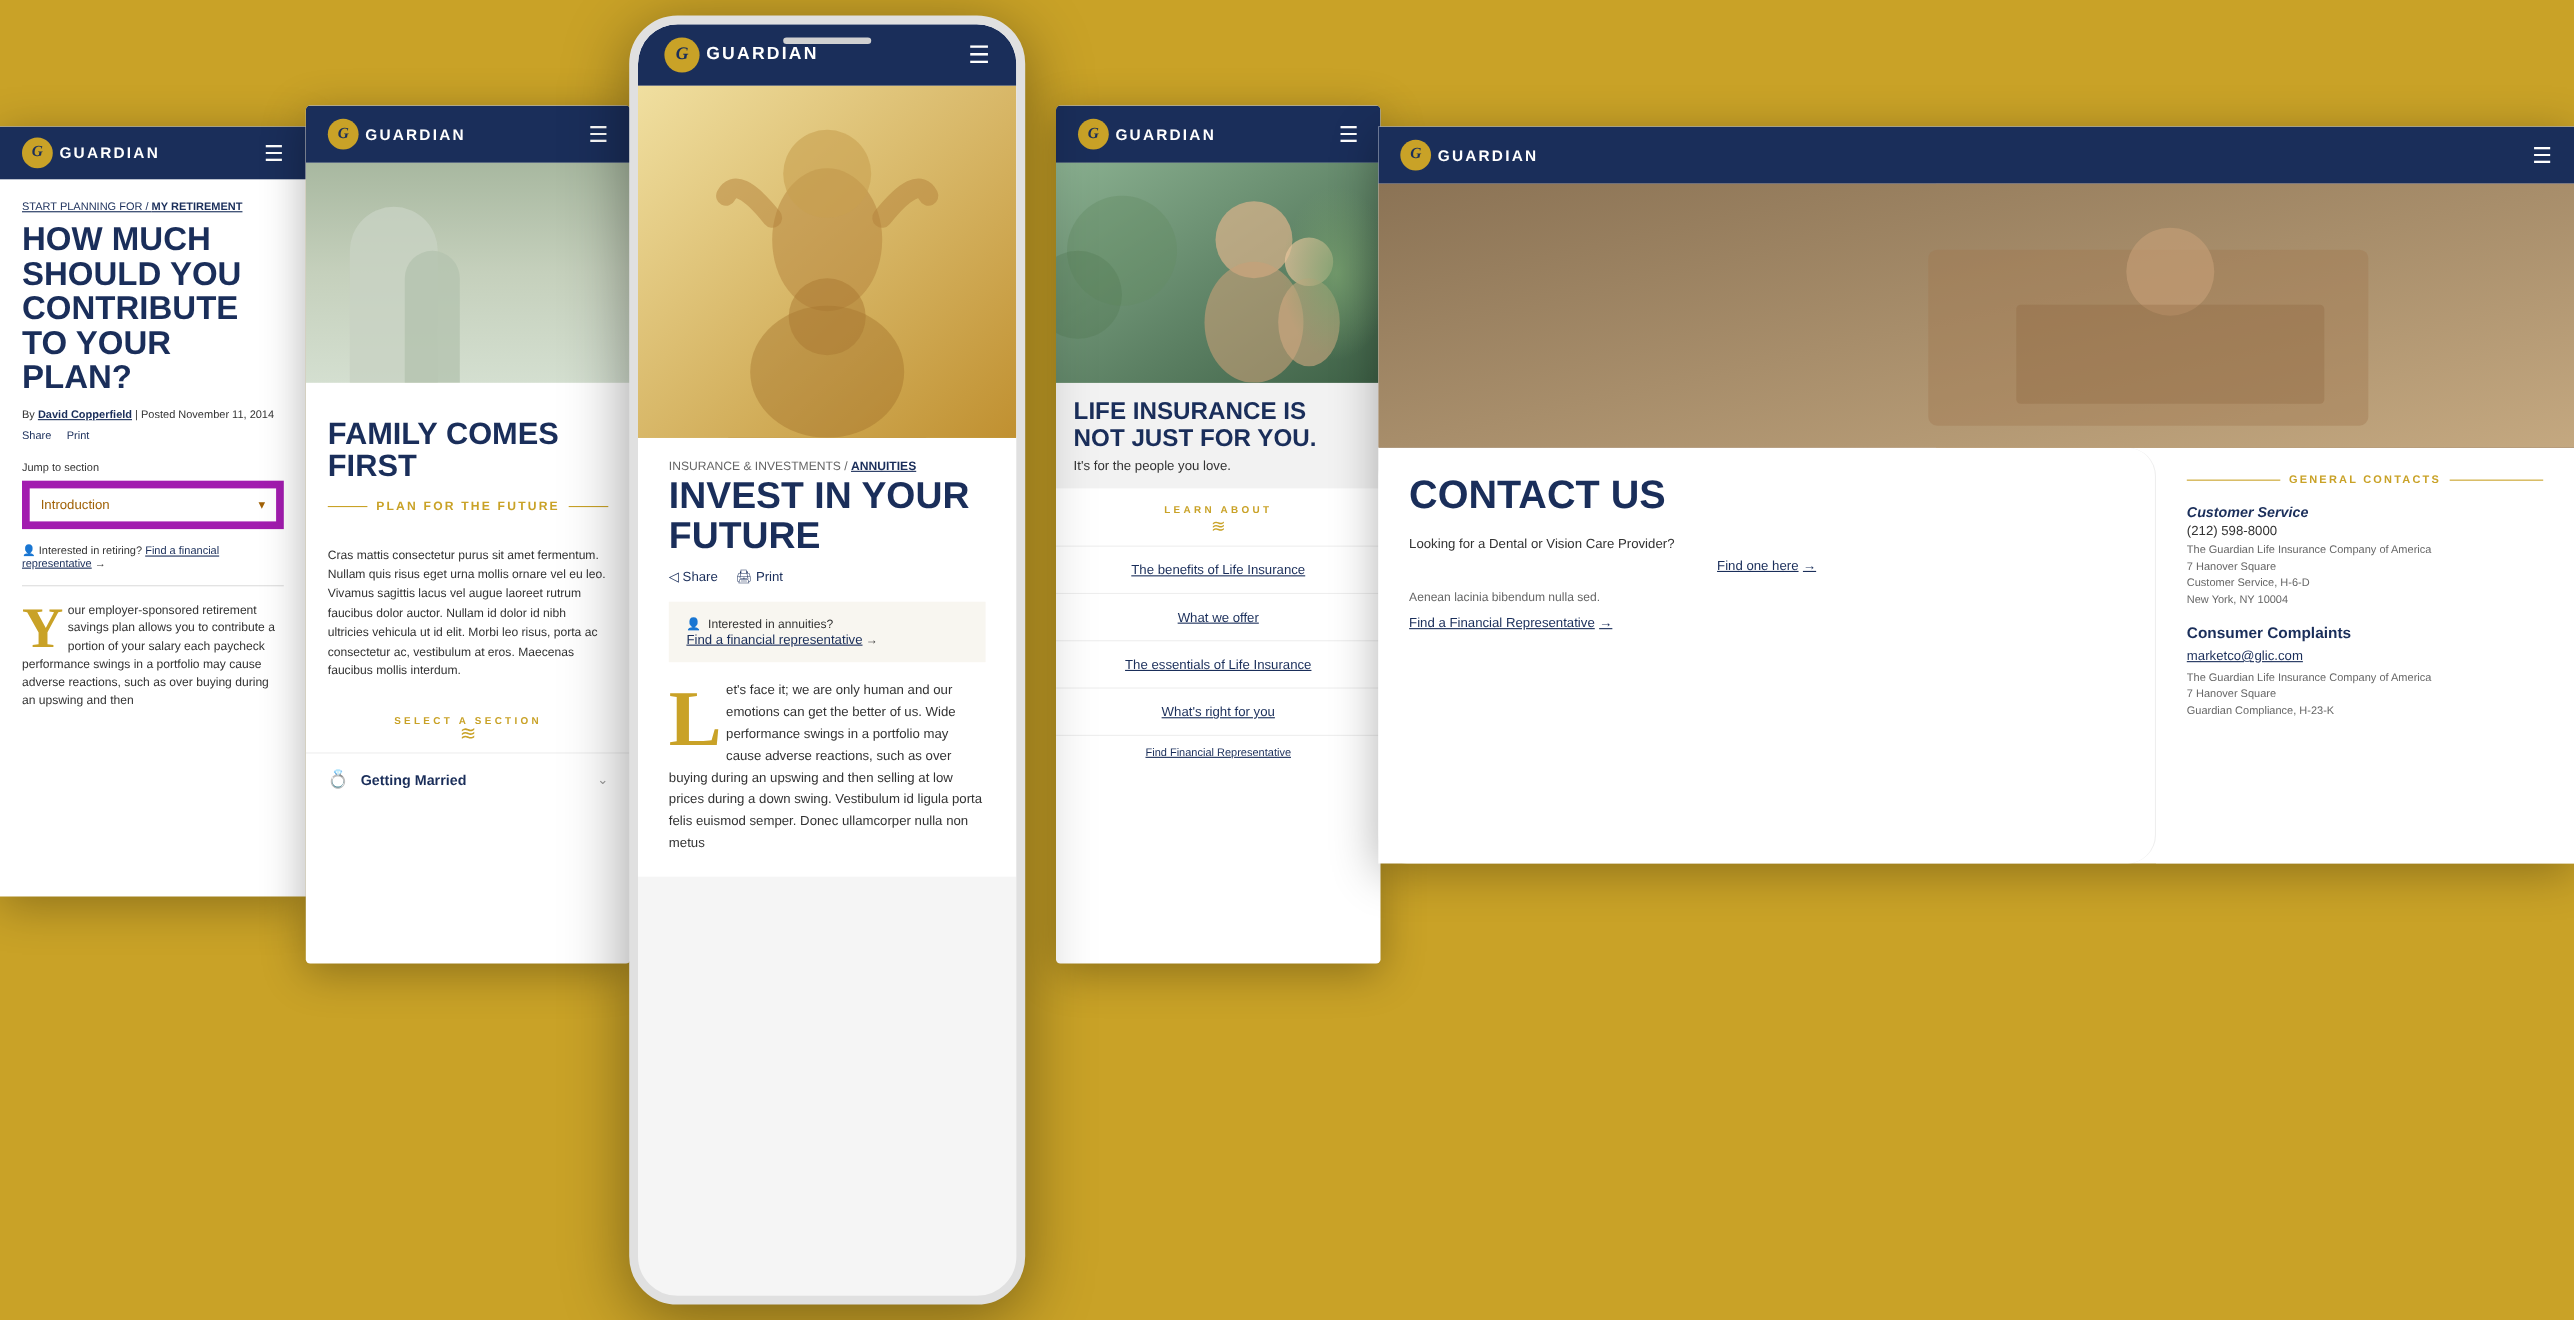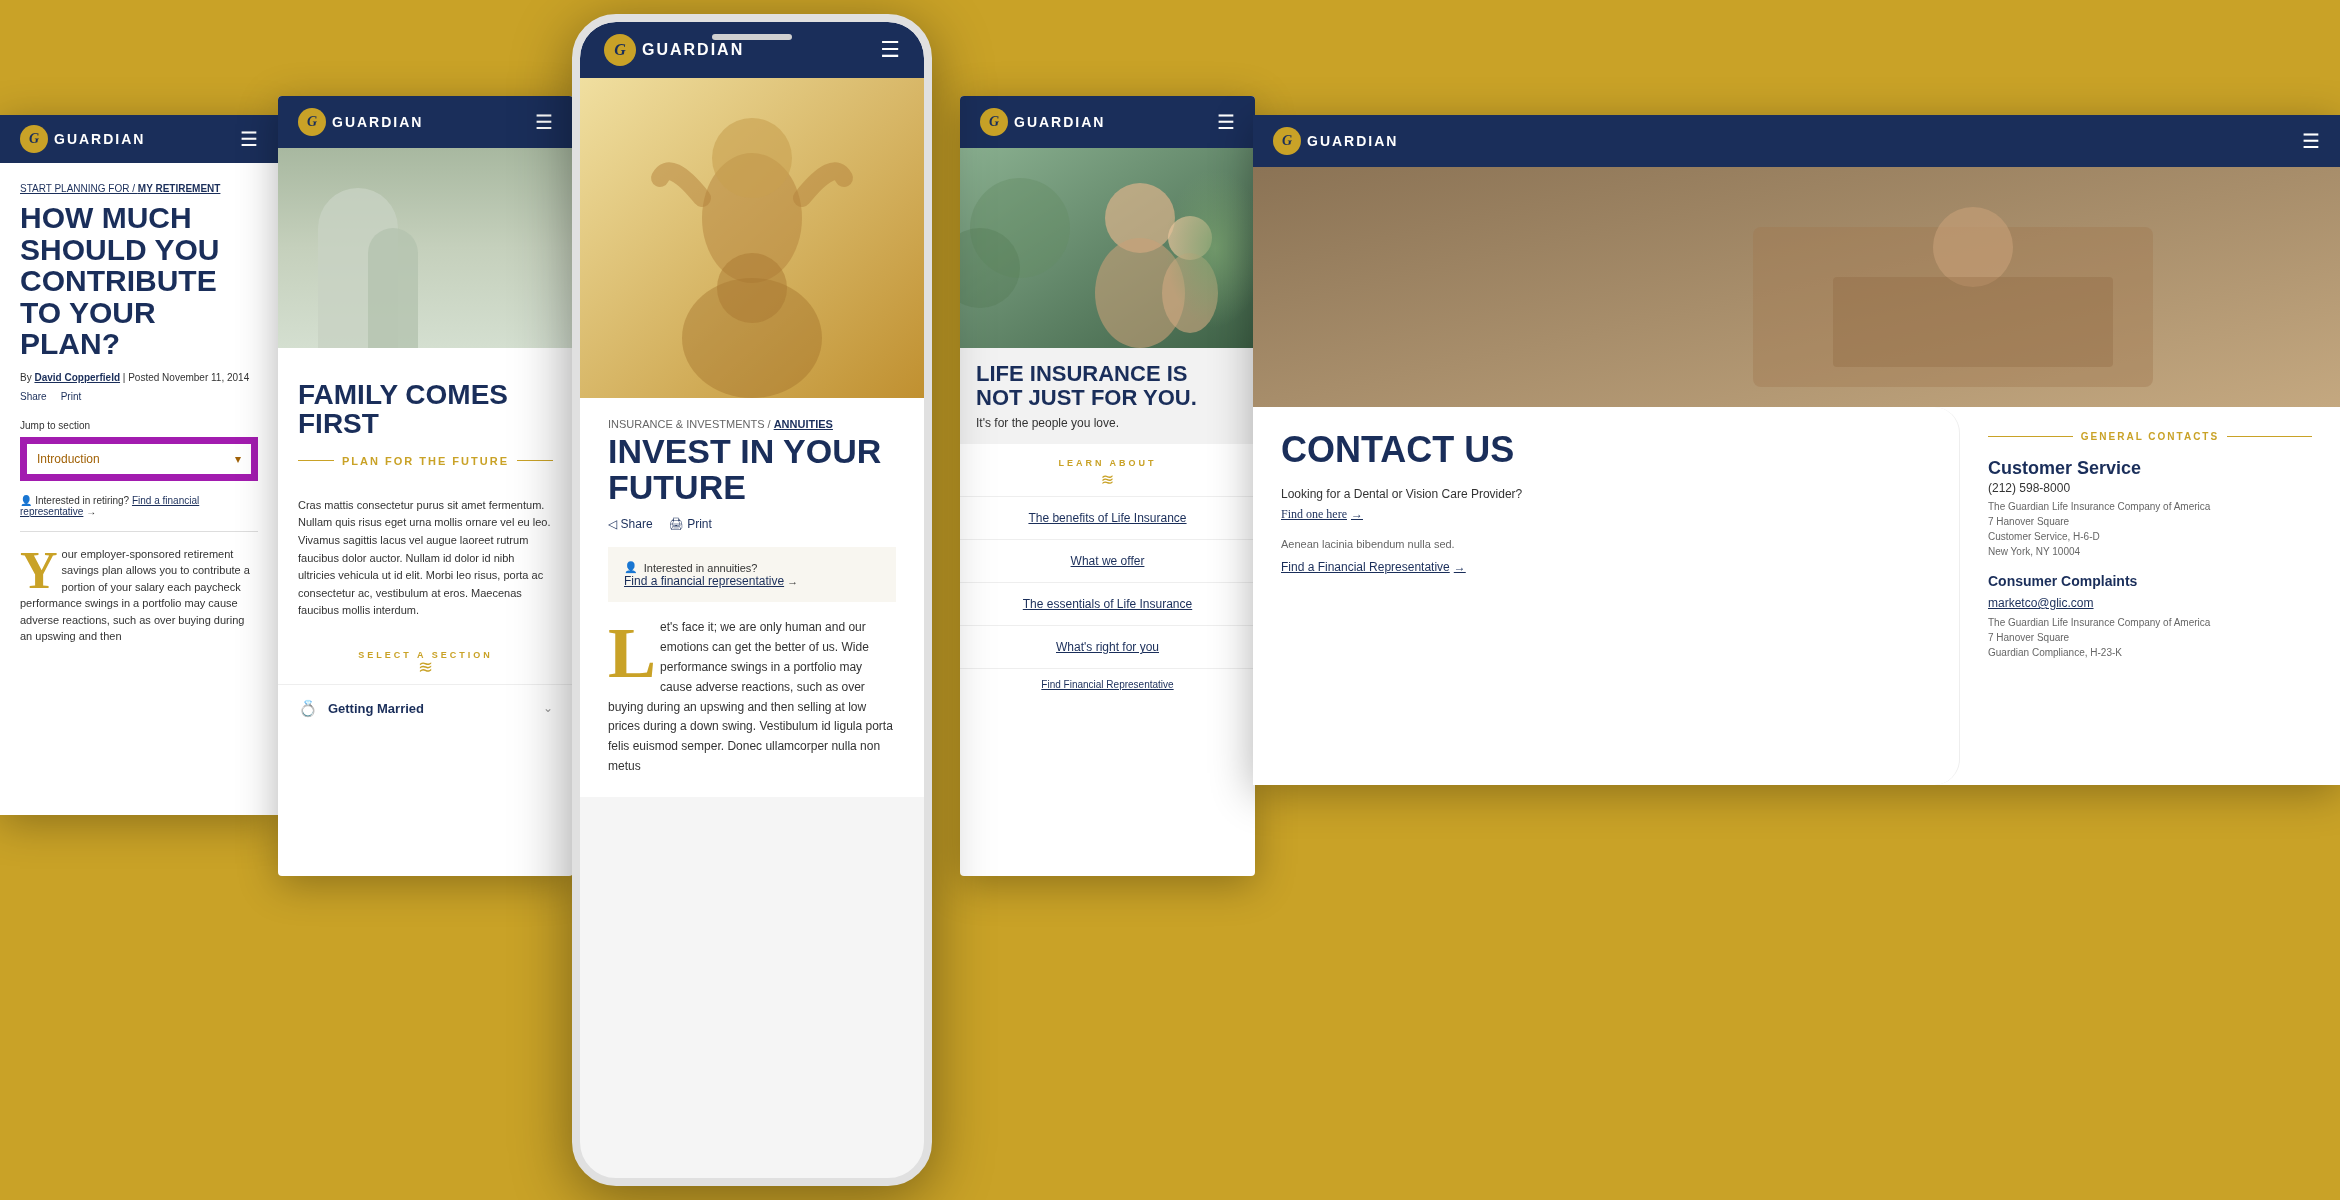--- a/index.html
+++ b/index.html
@@ -451,29 +451,30 @@
       text-transform: uppercase;
       margin-bottom: 18px;
     }
     #screen5 .find-dental {
       font-family: Arial, sans-serif;
       font-size: 12px;
       color: #333;
       margin-bottom: 6px;
     }
     #screen5 .find-link {
-      font-family: Liberation Serif, serif;
+      font-family: Liberation Sans, sans-serif;
       font-size: 12px;
       color: #1a2e5a;
       text-decoration: underline;
       cursor: pointer;
       display: flex;
       align-items: center;
       gap: 4px;
       margin-bottom: 14px;
+      justify-content: center;
     }
     #screen5 .lorem-text {
       font-family: Arial, sans-serif;
       font-size: 11px;
       color: #666;
       margin-bottom: 8px;
       line-height: 1.5;
     }
     #screen5 .find-rep-link {
       font-family: Arial, sans-serif;
@@ -500,24 +501,25 @@
     }
     #screen5 .gold-rule-title::before,
     #screen5 .gold-rule-title::after {
       content: '';
       flex: 1;
       height: 1px;
       background: #C9A227;
     }
     #screen5 .contact-name {
       font-family: Arial, sans-serif;
-      font-size: 18px;
+      font-size: 13px;
       font-weight: bold;
       color: #1a2e5a;
       margin-bottom: 2px;
+      font-style: italic;
     }
     #screen5 .contact-phone {
       font-family: Arial, sans-serif;
       font-size: 12px;
       color: #333;
       margin-bottom: 4px;
     }
     #screen5 .contact-address {
       font-family: Arial, sans-serif;
       font-size: 10px;

